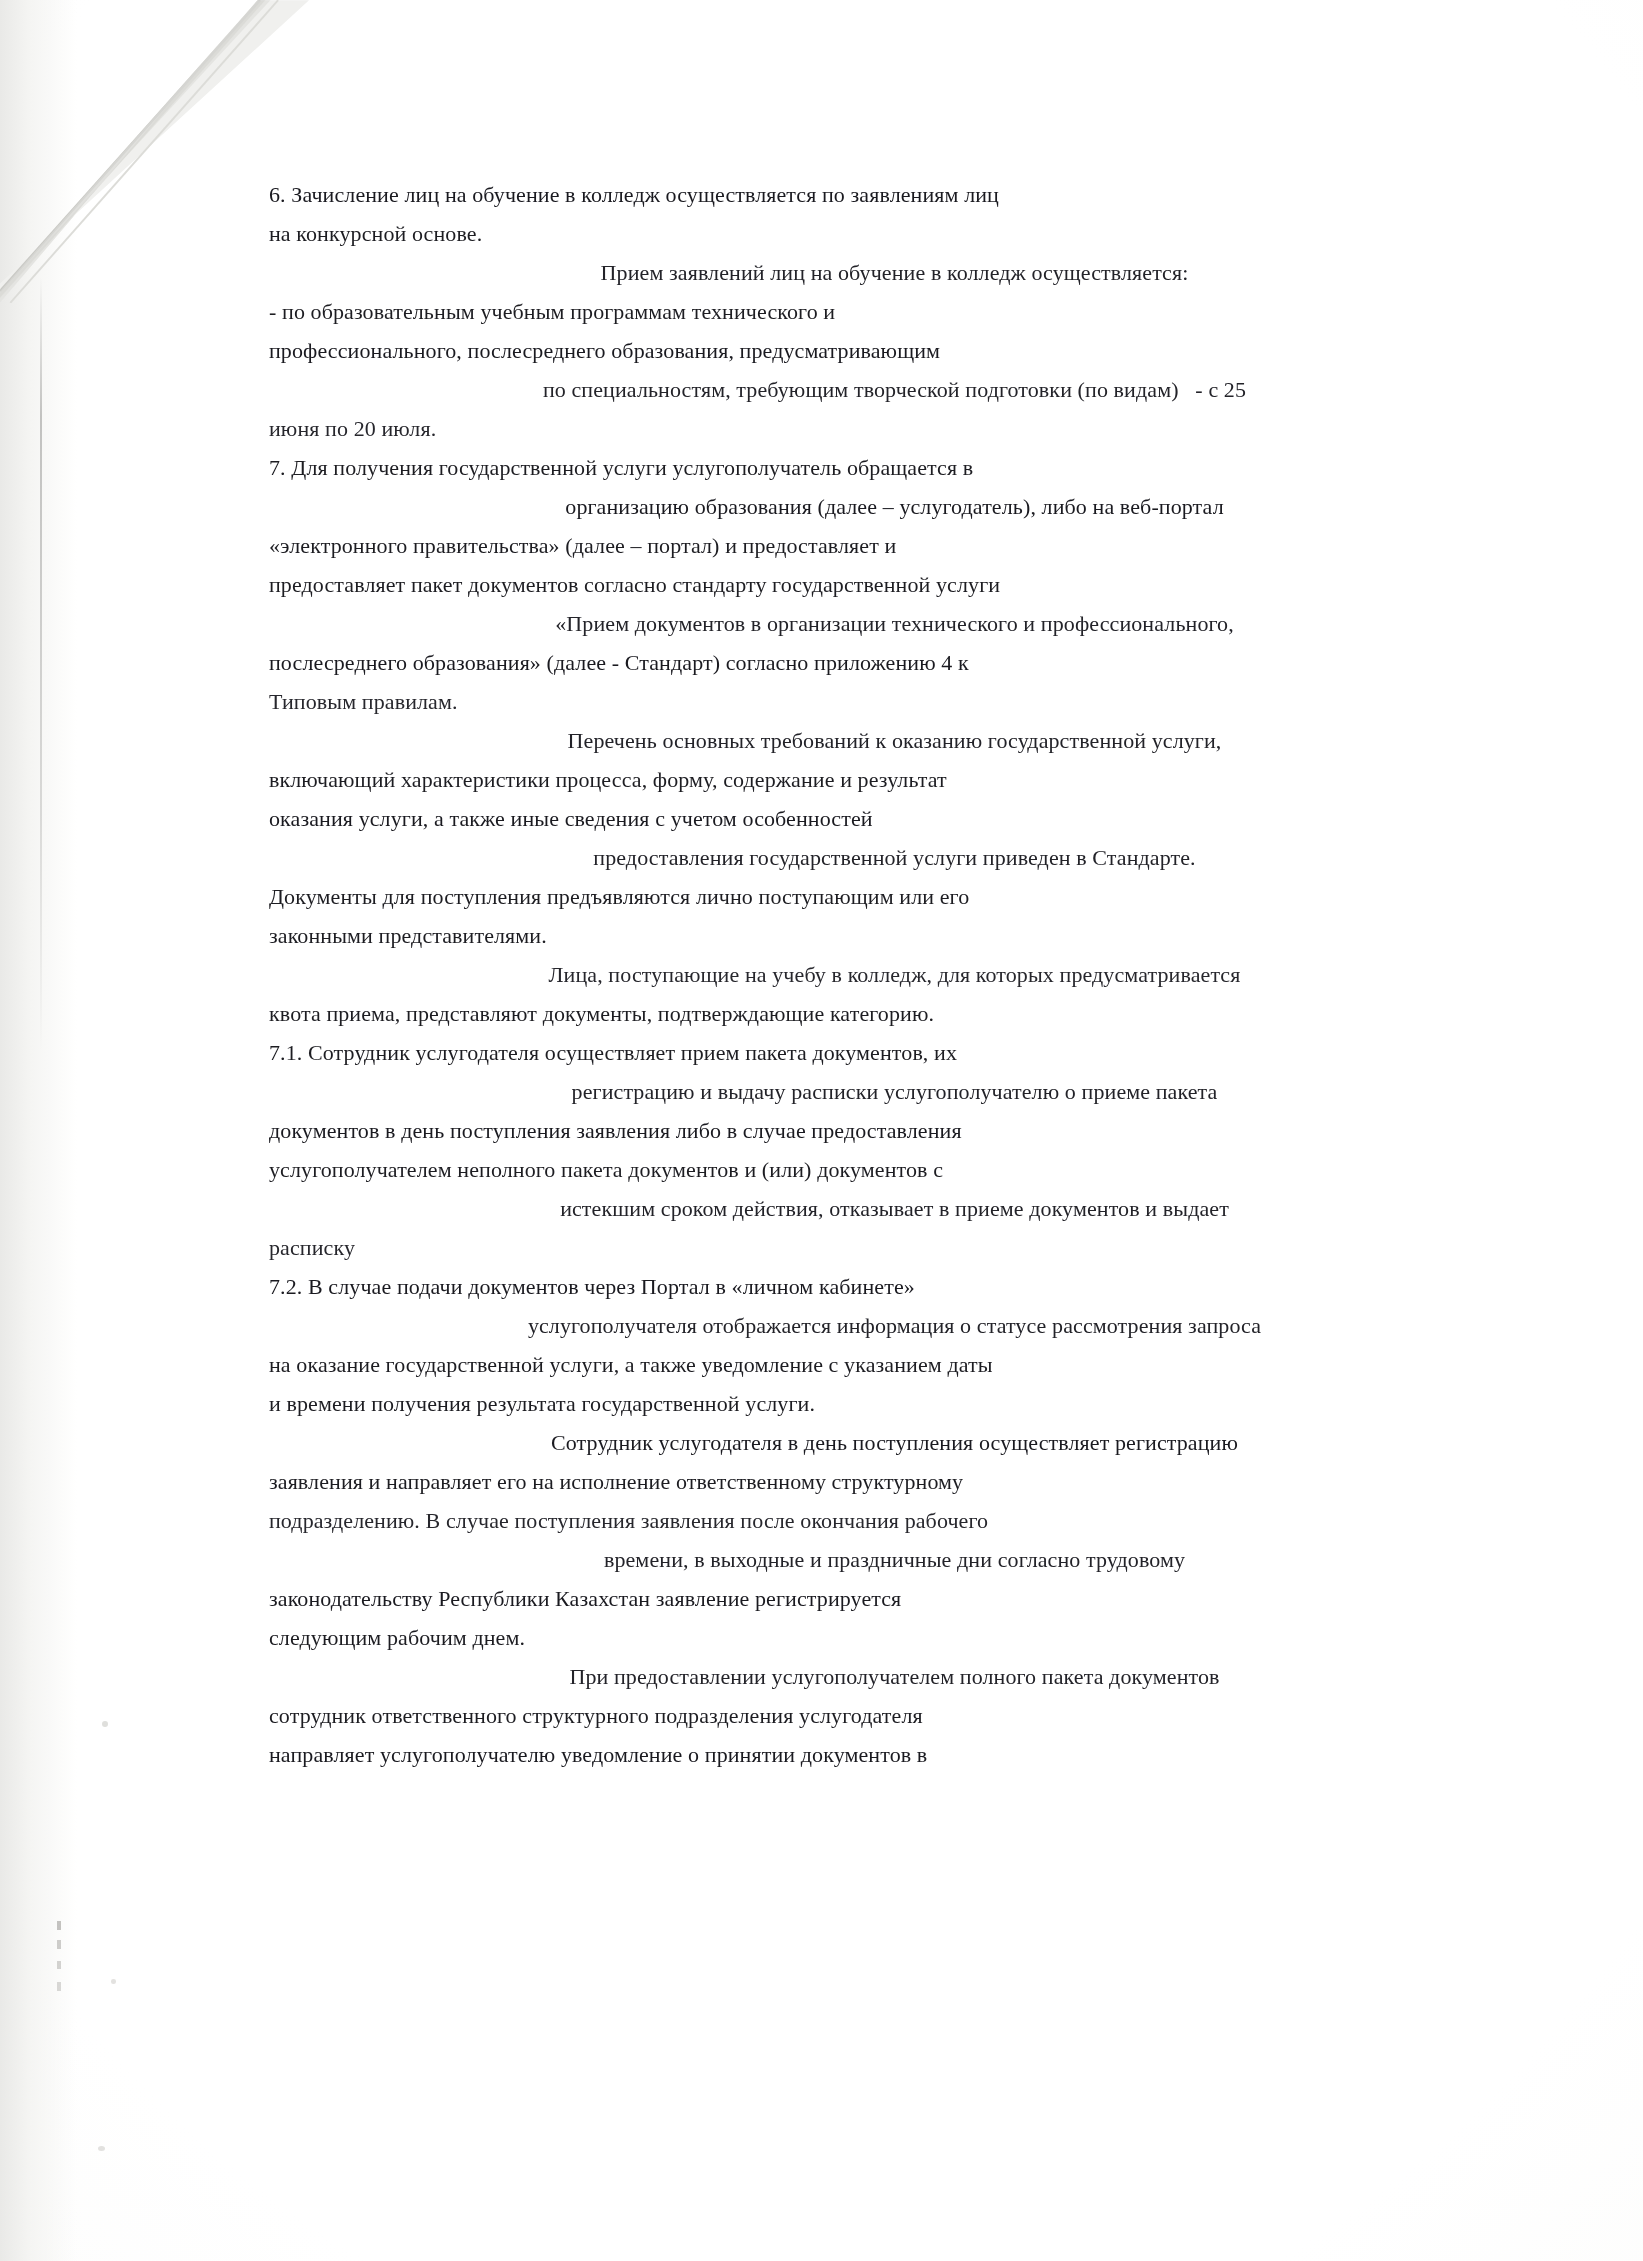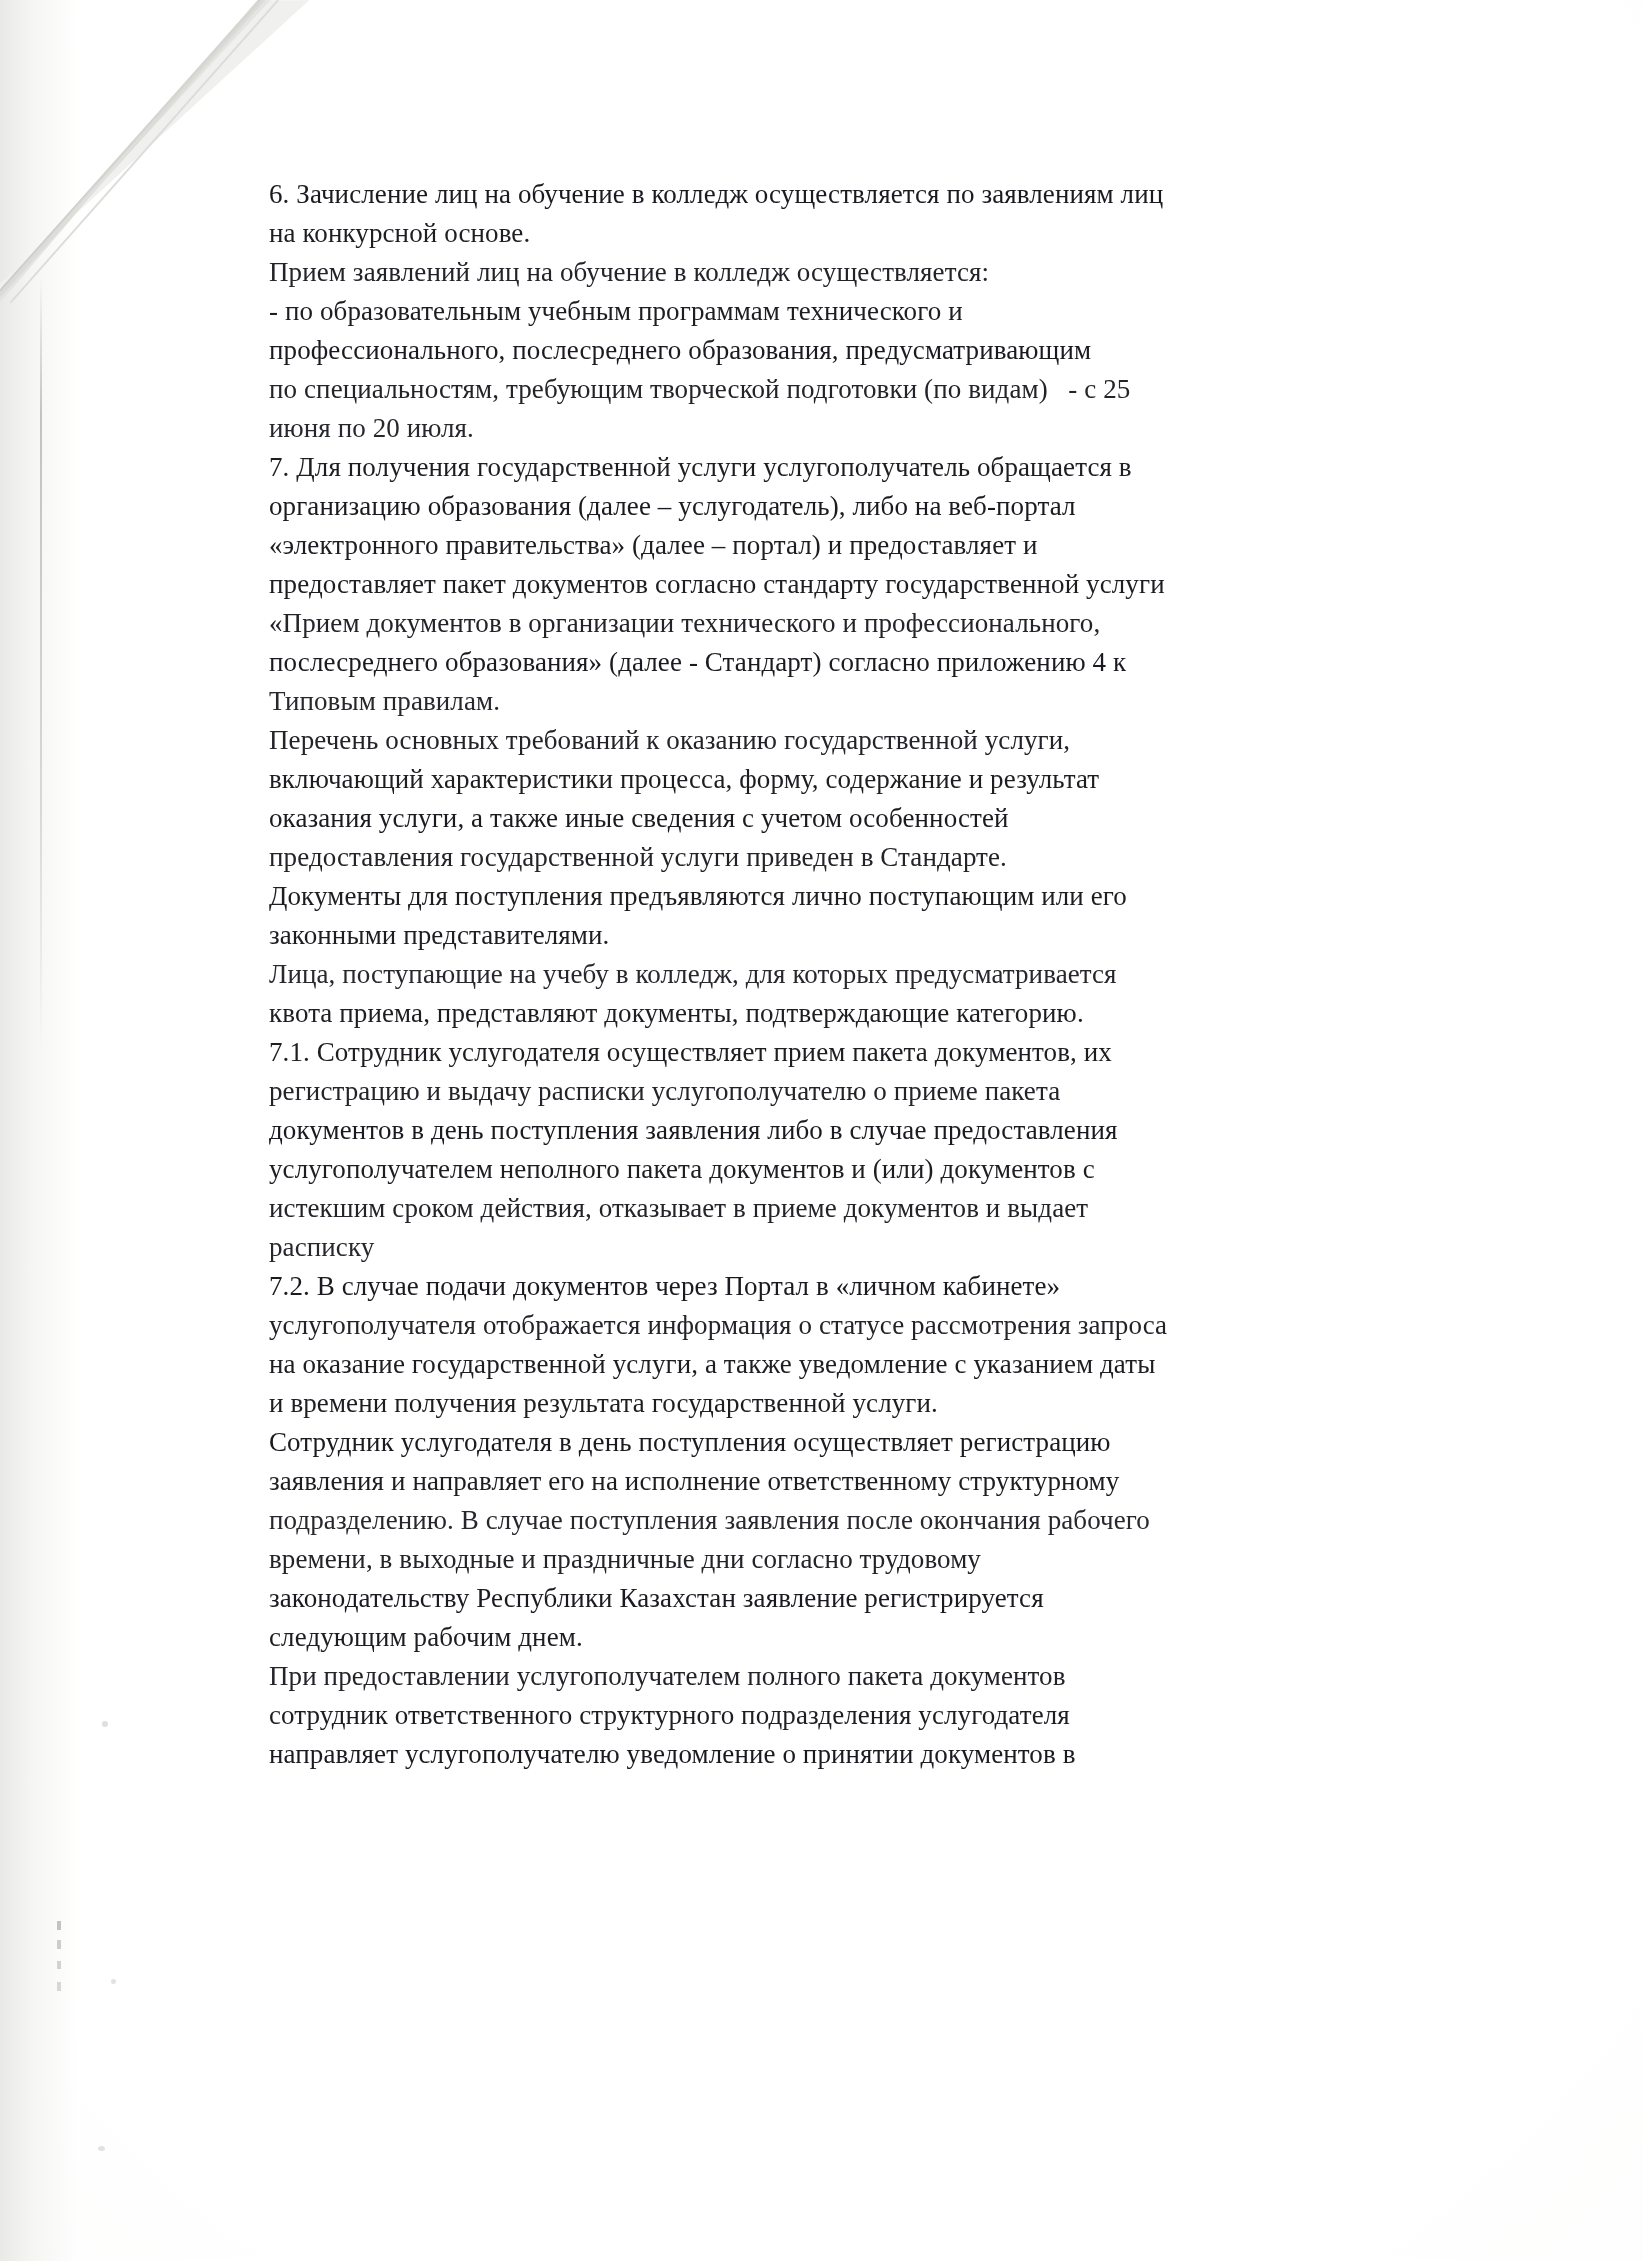--- a/index.html
+++ b/index.html
@@ -79,28 +79,28 @@
   
   .doc-body {
     position: absolute;
     left: 269px;
     top: 175px;
     width: 1251px;
   }
 
   .doc-line {
     font-family: "Liberation Serif", serif;
-    font-size: 27px;
+    font-size: 22px;
     line-height: 39px;
     color: #1d1d22;
     letter-spacing: 0.1px;
     white-space: pre-wrap;
   }
   
-  .doc-line:nth-child(3n)   { color: #232329; }
+  .doc-line:nth-child(3n)   { color: #232329; text-align: center; }
   .doc-line:nth-child(4n+1) { color: #1a1a20; }
   .doc-line:nth-child(7n)   { color: #27272d; }
 </style>
 </head>
 <body>
 
 <div class="page">
 
   <div class="left-shadow"></div>
   <div class="left-edge-line"></div>

